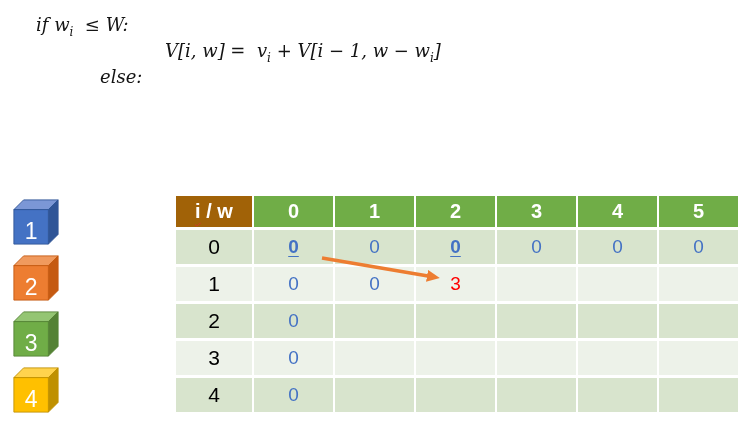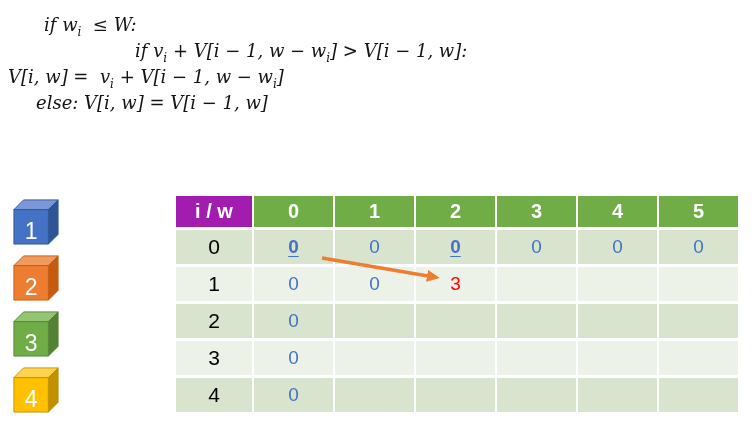--- a/index.html
+++ b/index.html
@@ -7,21 +7,21 @@
   body {
     background:#ffffff;
     font-family:"Liberation Sans", sans-serif;
     position:relative;
     overflow:hidden;
   }
   .stage { position:absolute; inset:0; }
 
   
   .pseudocode {
-    position:absolute; left:8px; top:12px;
+    position:absolute; left:0; top:12px;
     font-family:"DejaVu Serif", serif;
     font-style:italic;
     font-size:18px; color:#141414;
   }
   .code-line { height:26px; line-height:26px; white-space:pre; }
   .code-line sub { font-size:12px; font-style:italic; }
 
   
   .items { position:absolute; left:13px; top:197px; width:170px; height:230px; }
   .item-row { position:absolute; left:0; height:50px; display:flex; align-items:center; }
@@ -54,23 +54,22 @@
   
   .arrow-overlay { position:absolute; left:0; top:0; pointer-events:none; }
 </style>
 </head>
 <body>
 
 <div class="stage">
 
   <div class="pseudocode">
       <div class="code-line" style="padding-left: 36px;"><span>if w</span><sub>i</sub><span>  ≤ W:</span></div>
-      <div class="code-line" style="padding-left: 127px;"><span>if v</span><sub>i</sub><span> + V[i − 1, w − w</span><sub>i</sub><span>] &gt; V[i − 1, w]:</span></div>
-      <div class="code-line" style=""><span>V[i, w] =  v</span><sub>i</sub><span> + V[i − 1, w − w</span><sub>i</sub><span>]</span></div>
-      <div class="code-line" style="padding-left: 28px;"><span>else: V[i, w] = V[i − 1, w]</span></div>
+      <div class="code-line" style="padding-left: 165px;"><span>V[i, w] =  v</span><sub>i</sub><span> + V[i − 1, w − w</span><sub>i</sub><span>]</span></div>
+      <div class="code-line" style="padding-left: 100px;"><span>else:</span></div>
     </div>
 
   <div class="items">
       <div class="item-row" style="top: 0px;">
         <svg class="cube" width="46" height="46" viewBox="0 0 52 52">
           <polygon points="1,12 12,1 51,1 40,12" fill="#7b97d6" stroke="#2f5597" stroke-width="1" stroke-linejoin="round"></polygon>
           <polygon points="40,12 51,1 51,40 40,51" fill="#2f5597" stroke="#2f5597" stroke-width="1" stroke-linejoin="round"></polygon>
           <polygon points="1,12 40,12 40,51 1,51" fill="#4472c4" stroke="#2f5597" stroke-width="1" stroke-linejoin="round"></polygon>
           <text x="20.5" y="45" text-anchor="middle" font-size="26" fill="#ffffff">1</text>
         </svg>
@@ -106,21 +105,21 @@
         <col style="width: 76px;">
         <col style="width: 79px;">
         <col style="width: 79px;">
         <col style="width: 79px;">
         <col style="width: 79px;">
         <col style="width: 79px;">
         <col style="width: 79px;">
       </colgroup>
     <thead>
         <tr>
-          <th style="background: #a21caf; text-align: center;"><span class="squiggle">i</span><span> / w</span></th>
+          <th style="background: #a16207; text-align: center;"><span class="squiggle">i</span><span> / w</span></th>
           <th style="background: rgb(112, 173, 71);">0</th>
           <th style="background: rgb(112, 173, 71);">1</th>
           <th style="background: rgb(112, 173, 71);">2</th>
           <th style="background: rgb(112, 173, 71);">3</th>
           <th style="background: rgb(112, 173, 71);">4</th>
           <th style="background: rgb(112, 173, 71);">5</th>
         </tr>
       </thead>
     <tbody>
         <tr>

